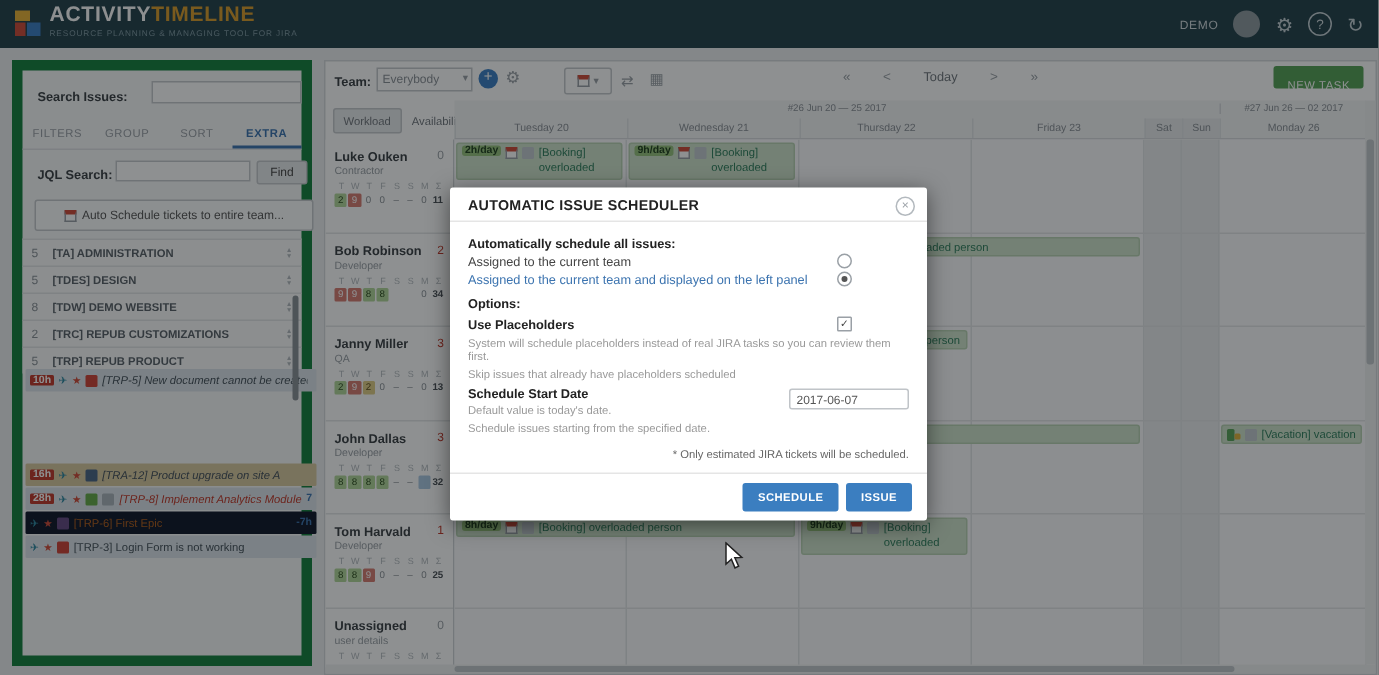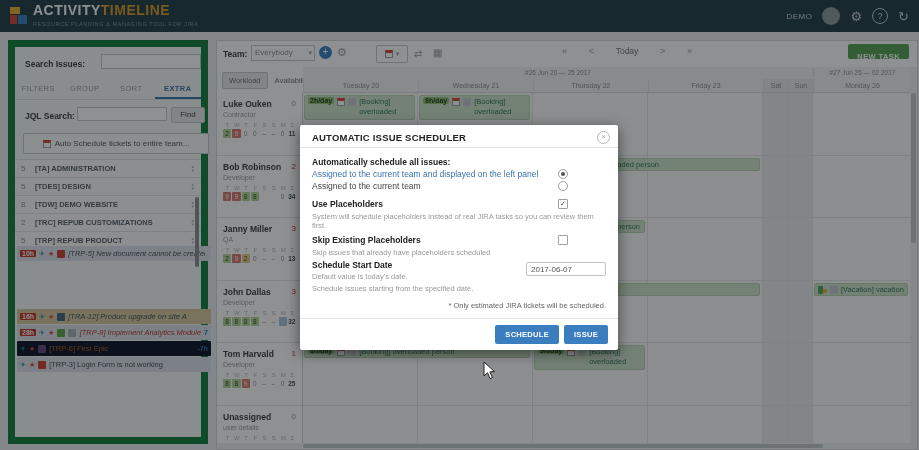--- a/index.html
+++ b/index.html
@@ -62,21 +62,21 @@
   .team-sel{position:absolute;left:34px;top:4px;width:64px;height:16px;border:1px solid #c6cacd;background:#fff;font-size:8px;color:#8a9096;line-height:14px;padding:0 3px;box-sizing:border-box;}
   .team-sel .caret{position:absolute;right:2px;top:0;color:#9aa0a6;font-size:7px;}
   .plus-c{position:absolute;left:102px;top:5px;width:13px;height:13px;border-radius:50%;background:#3b7fc4;color:#fff;font-size:10px;text-align:center;line-height:12px;}
   .gear2{position:absolute;left:120px;top:5px;font-size:11px;color:#9aa0a6;line-height:13px;}
   .view-box{position:absolute;left:159px;top:4px;width:30px;height:16px;border:1px solid #c6cacd;background:#fff;border-radius:2px;display:flex;align-items:center;justify-content:center;gap:3px;}
   .view-box .caret{font-size:7px;color:#9aa0a6;}
   .swap-i{position:absolute;left:197px;top:7px;font-size:10px;color:#9aa0a6;}
   .grid-i{position:absolute;left:216px;top:6px;font-size:10px;color:#9aa0a6;}
   .nav{position:absolute;left:345px;top:5px;width:130px;display:flex;justify-content:space-between;align-items:center;font-size:9px;color:#9aa0a6;}
   .nav .today{font-size:8.5px;color:#70767c;}
-  .newtask{position:absolute;right:8px;top:3px;height:15px;background:#56a156;color:#fff;font-size:7.5px;font-weight:bold;letter-spacing:.4px;padding:4px 9px;line-height:17px;border-radius:2px;border:none;}
+  .newtask{position:absolute;right:8px;top:3px;height:15px;background:#56a156;color:#fff;font-size:7.5px;font-weight:normal;letter-spacing:.4px;padding:4px 9px;line-height:17px;border-radius:2px;border:none;}
   .wl-tabs{position:absolute;left:5px;top:31px;display:flex;}
   .wtab{font-size:7.5px;color:#70767c;padding:3px 6px;border:1px solid transparent;}
   .wtab.active{background:#e8eaec;border-color:#c6cacd;border-radius:2px;}
   .tl-head{position:absolute;left:86px;top:26px;width:608px;height:26px;background:#f4f5f6;border-bottom:1px solid #d8dbde;box-sizing:border-box;}
   .week{position:absolute;top:2px;font-size:6.5px;color:#8a9096;text-align:center;}
   .w1{left:0;width:510px;} .w2{left:510px;width:98px;border-left:1px solid #d8dbde;box-sizing:border-box;}
   .days-row{position:absolute;left:0;top:12px;width:608px;height:13px;display:flex;}
   .days-row div{font-size:7px;color:#8a9096;text-align:center;line-height:13px;border-left:1px solid #e2e5e8;box-sizing:border-box;overflow:hidden;}
   .days-row div:nth-of-type(-n+4){width:115px;}
   .days-row div:nth-of-type(5),.days-row div:nth-of-type(6){width:25px;}
@@ -563,37 +563,34 @@
   <div class="dim"></div>
 
   <div class="modal">
     <div class="m-head">
       <span class="m-title">AUTOMATIC ISSUE SCHEDULER</span>
       <span class="m-close">×</span>
     </div>
     <div class="m-body">
       <div class="m-bold">Automatically schedule all issues:</div>
       <div class="m-row">
+        <span>Assigned to the current team</span>
+        <span class="radio ctl"></span>
+      </div>
+      <div class="m-row">
         <span class="blue-txt">Assigned to the current team and displayed on the left panel</span>
         <span class="radio on ctl"></span>
       </div>
-      <div class="m-row">
-        <span>Assigned to the current team</span>
-        <span class="radio ctl"></span>
-      </div>
       <div class="m-opts">
+        <div class="m-bold">Options:</div>
         <div class="m-row" style="margin-bottom:0;">
           <span class="m-bold">Use Placeholders</span>
           <span class="cbx ctl">✓</span>
         </div>
         <div class="m-desc">System will schedule placeholders instead of real JIRA tasks so you can review them first.</div>
-        <div class="m-row" style="margin-bottom:0;">
-          <span class="m-bold">Skip Existing Placeholders</span>
-          <span class="cbx ctl"></span>
-        </div>
         <div class="m-desc">Skip issues that already have placeholders scheduled</div>
         <div class="date-wrap">
           <div class="m-bold">Schedule Start Date</div>
           <div class="m-desc">Default value is today's date.</div>
           <div class="m-desc">Schedule issues starting from the specified date.</div>
           <input class="date-in" value="2017-06-07" style="">
         </div>
         <div class="m-note">* Only estimated JIRA tickets will be scheduled.</div>
       </div>
     </div>

